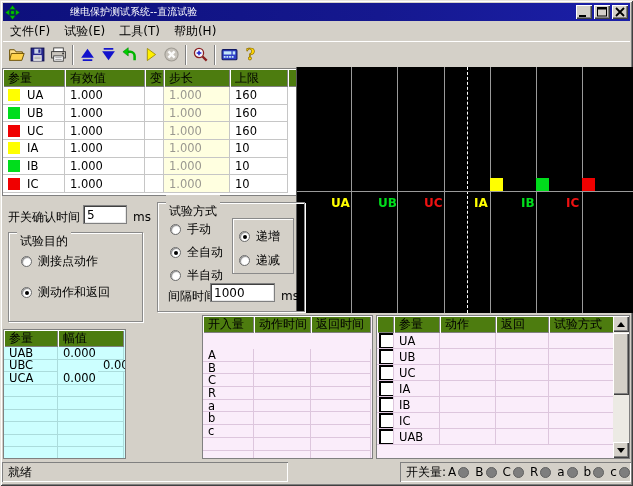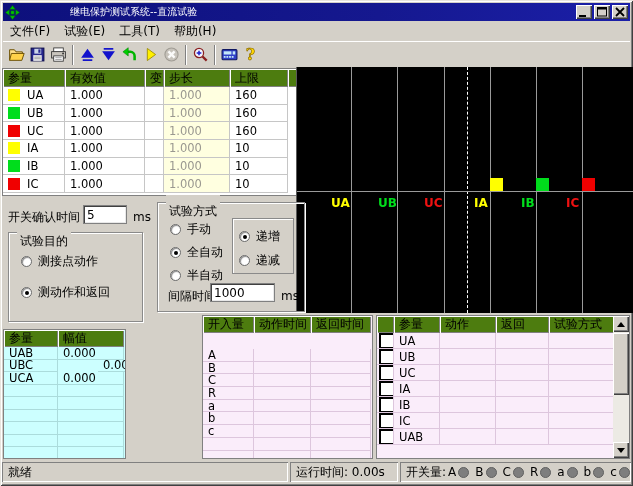--- a/index.html
+++ b/index.html
@@ -518,23 +518,20 @@
         <div class="sthumb"></div>
         <div class="sbtn" style="bottom: 0px;">
           <div class="arr-down"></div>
         </div>
       </div>
     </div>
 
   <div class="spanel" style="left:2px;width:286px;">
     <span>就绪</span>
   </div>
-  <div class="spanel" style="left:290px;width:108px;">
-    <span>运行时间: 0.00s</span>
-  </div>
   <div class="spanel" id="switch-panel" style="left:400px;width:231px;">
     <span style="margin-right:2px;">开关量:</span>
   <span>A</span>
       <span class="ind" style="background: rgb(126, 126, 126);"></span>
       <span>B</span>
       <span class="ind" style="background: rgb(126, 126, 126);"></span>
       <span>C</span>
       <span class="ind" style="background: rgb(126, 126, 126);"></span>
       <span>R</span>
       <span class="ind" style="background: rgb(126, 126, 126);"></span>

